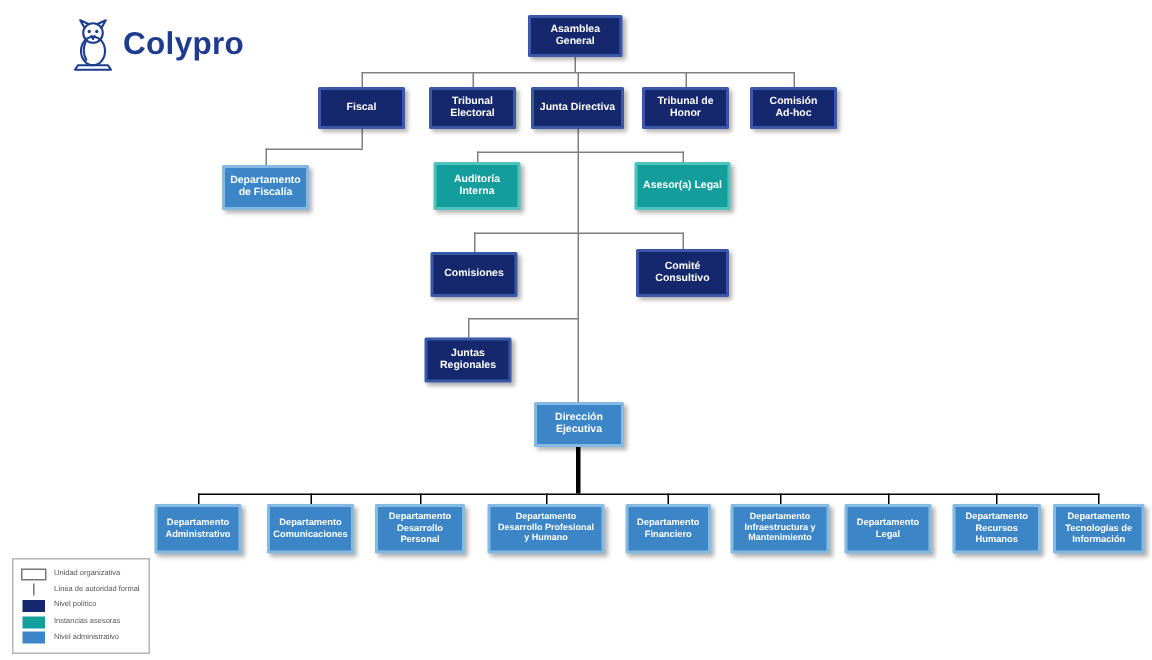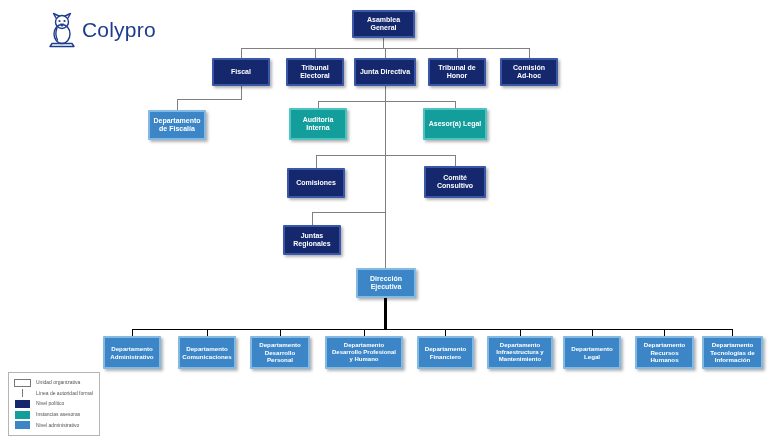--- a/index.html
+++ b/index.html
@@ -2,21 +2,21 @@
 <html><head>
 <meta charset="utf-8">
 <style>
   html,body{margin:0;padding:0;background:#fff;}
   #canvas{
     position:relative;width:768px;height:440px;background:#ffffff;
     font-family:"Liberation Sans",sans-serif;overflow:hidden;
   }
   
   .logo{position:absolute;left:46px;top:12px;display:flex;align-items:center;gap:4px;}
-  .logo-text{color:#1E3C8F;font-weight:normal;font-size:21px;letter-spacing:0.2px;}
+  .logo-text{color:#1E3C8F;font-weight:bold;font-size:21px;letter-spacing:0.2px;}
   
   .node{
     position:absolute;box-sizing:border-box;display:flex;align-items:center;justify-content:center;
     text-align:center;color:#fff;font-weight:bold;font-size:7px;line-height:1.2;
     white-space:pre-line;border-radius:1px;padding:1px 2px;
     box-shadow:2px 2px 3px rgba(0,0,0,0.3);
   }
   .politico{background:#15286D;border:2px solid #3A57A8;}
   .asesora{background:#139E9B;border:2px solid #4FC3BF;}
   .administrativo{background:#3C86C8;border:2px solid #84B9E2;}

